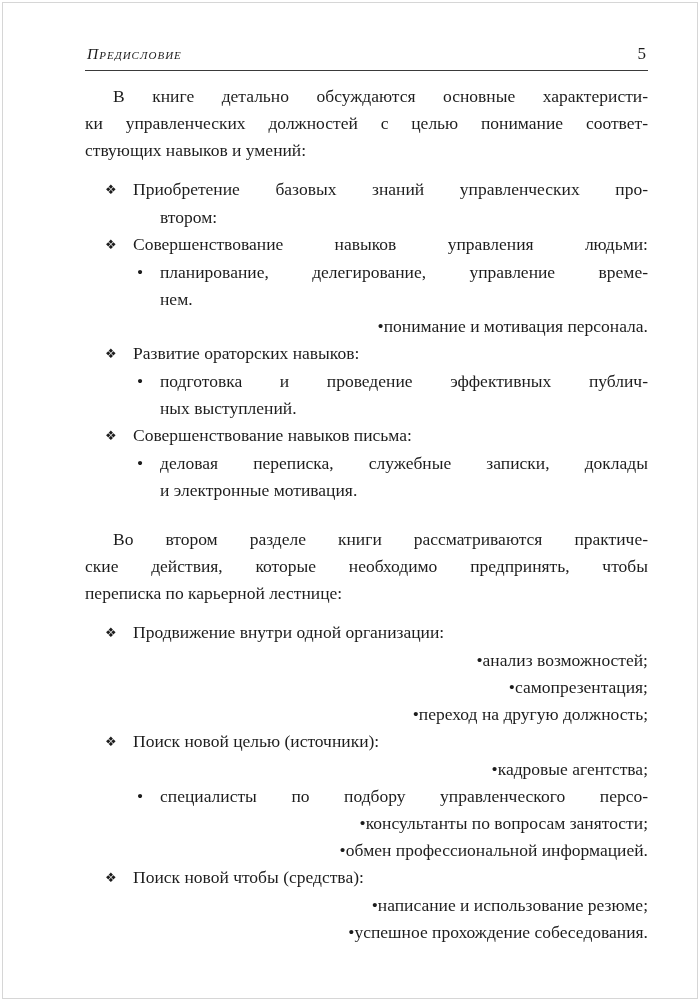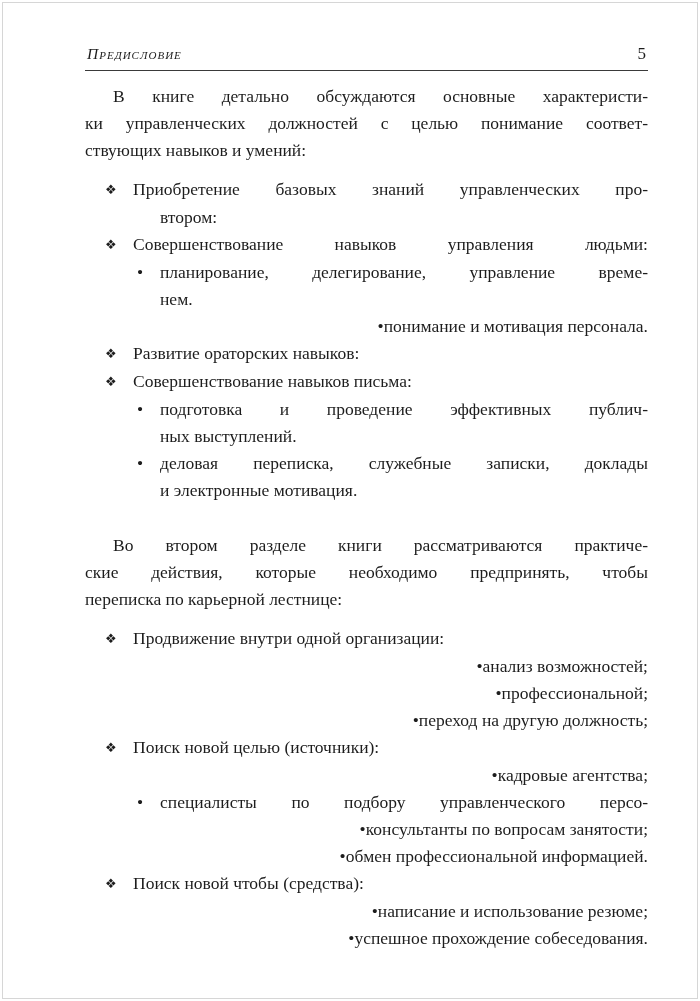--- a/index.html
+++ b/index.html
@@ -53,21 +53,21 @@
   .tline{
     min-height:27px;
     white-space:normal;
   }
   .j{
     text-align:justify;
     text-align-last:justify;
   }
   .pind{ text-indent:28px; }
   .list{ margin-top:12px; }
-  #para2{ margin-top:28px; }
+  #para2{ margin-top:22px; }
   .first.l1{ padding-left:20px; }
   .first.l1 .bullet{ display:inline-block; width:28px; text-indent:0; }
   .first.l2{ padding-left:52px;text-align:right; }
   .first.l2 .bullet{ display:inline-block; width:23px; text-indent:0; }
   .cont{ padding-left:75px; }
   .b1{
     font-family:"DejaVu Sans", sans-serif;
     font-size:13px;
     position:relative;
     top:-1px;
@@ -104,45 +104,45 @@
             <div class="tline first l2 j"><span class="bullet b2">•</span><span>планирование, делегирование, управление време-</span></div>
             <div class="tline cont">нем.</div>
           </div>
           <div class="item">
             <div class="tline first l2"><span class="bullet b2">•</span><span>понимание и мотивация персонала.</span></div>
           </div>
           <div class="item">
             <div class="tline first l1"><span class="bullet b1">❖</span><span>Развитие ораторских навыков:</span></div>
           </div>
           <div class="item">
-            <div class="tline first l1"><span class="bullet b1">❖</span><span>Совершенствование навыков письма:</span></div>
+            <div class="tline first l2 j"><span class="bullet b2">•</span><span>подготовка и проведение эффективных публич-</span></div>
+            <div class="tline cont">ных выступлений.</div>
           </div>
           <div class="item">
-            <div class="tline first l2 j"><span class="bullet b2">•</span><span>подготовка и проведение эффективных публич-</span></div>
-            <div class="tline cont">ных выступлений.</div>
+            <div class="tline first l1"><span class="bullet b1">❖</span><span>Совершенствование навыков письма:</span></div>
           </div>
           <div class="item">
             <div class="tline first l2 j"><span class="bullet b2">•</span><span>деловая переписка, служебные записки, доклады</span></div>
             <div class="tline cont">и электронные мотивация.</div>
           </div>
         </div>
       <div id="para2" class="para">
           <div class="tline pind j">Во втором разделе книги рассматриваются практиче-</div>
           <div class="tline j">ские действия, которые необходимо предпринять, чтобы</div>
           <div class="tline">переписка по карьерной лестнице:</div>
         </div>
       <div id="list2" class="list">
           <div class="item">
             <div class="tline first l1"><span class="bullet b1">❖</span><span>Продвижение внутри одной организации:</span></div>
           </div>
           <div class="item">
             <div class="tline first l2"><span class="bullet b2">•</span><span>анализ возможностей;</span></div>
           </div>
           <div class="item">
-            <div class="tline first l2"><span class="bullet b2">•</span><span>профессиональной;</span></div>
+            <div class="tline first l2"><span class="bullet b2">•</span><span>самопрезентация;</span></div>
           </div>
           <div class="item">
             <div class="tline first l2"><span class="bullet b2">•</span><span>переход на другую должность;</span></div>
           </div>
           <div class="item">
             <div class="tline first l1"><span class="bullet b1">❖</span><span>Поиск новой целью (источники):</span></div>
           </div>
           <div class="item">
             <div class="tline first l2"><span class="bullet b2">•</span><span>кадровые агентства;</span></div>
           </div>

